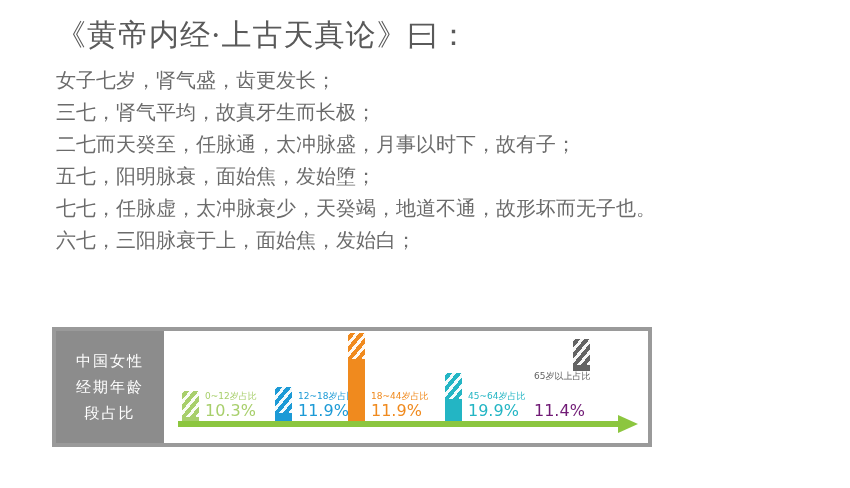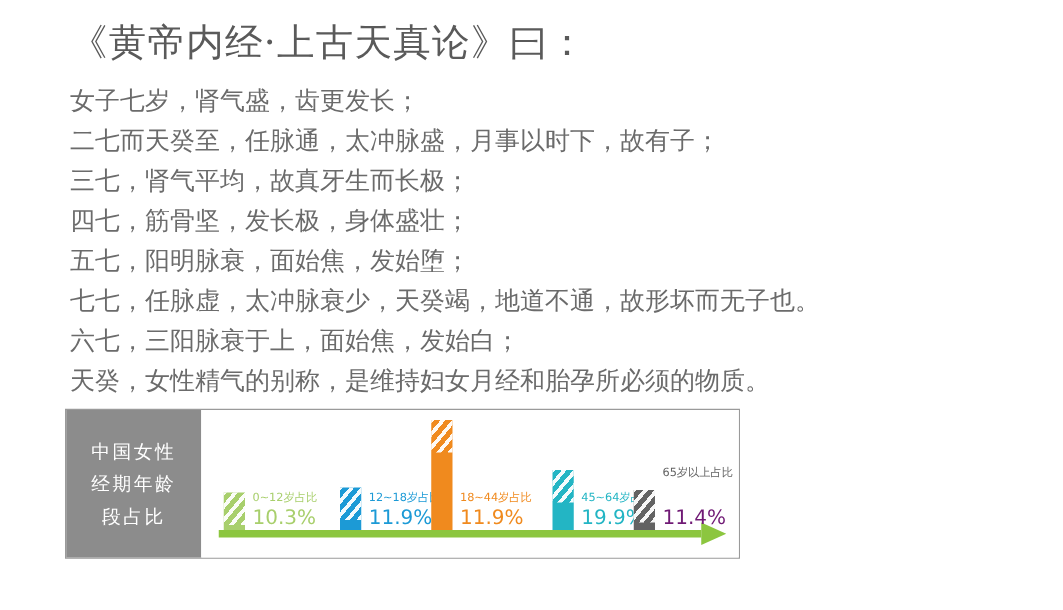--- a/index.html
+++ b/index.html
@@ -41,23 +41,23 @@
     line-height: 32px;
     color: #6b6b6b;
     white-space: nowrap;
   }
 
   
   .chart-panel {
     position: absolute;
     left: 52px;
     top: 327px;
-    width: 540px;
+    width: 600px;
     height: 120px;
-    border: 1px solid #737373;
+    border: 4px solid #737373;
     box-sizing: border-box;
     display: flex;
     background: #ffffff;
   }
   .chart-caption {
     width: 108px;
     flex: 0 0 108px;
     background: #8c8c8c;
     color: #ffffff;
     display: flex;
@@ -143,27 +143,25 @@
     line-height: 18px;
   }
 </style>
 </head>
 <body>
 
 <div class="slide-title">《黄帝内经·上古天真论》曰：</div>
 
 <div class="quote-block">
   <div class="quote-line">女子七岁，肾气盛，齿更发长；</div>
+  <div class="quote-line">三七，肾气平均，故真牙生而长极；</div>
   <div class="quote-line">二七而天癸至，任脉通，太冲脉盛，月事以时下，故有子；</div>
-  <div class="quote-line">三七，肾气平均，故真牙生而长极；</div>
-  <div class="quote-line">四七，筋骨坚，发长极，身体盛壮；</div>
   <div class="quote-line">五七，阳明脉衰，面始焦，发始堕；</div>
   <div class="quote-line">七七，任脉虚，太冲脉衰少，天癸竭，地道不通，故形坏而无子也。</div>
   <div class="quote-line">六七，三阳脉衰于上，面始焦，发始白；</div>
-  <div class="quote-line">天癸，女性精气的别称，是维持妇女月经和胎孕所必须的物质。</div>
 </div>
 
 <div class="chart-panel" style="border-color: rgb(154, 154, 154);">
 
   <div class="chart-caption" style="background: rgb(140, 140, 140);">
     <span class="cap-line">中国女性</span>
     <span class="cap-line">经期年龄</span>
     <span class="cap-line">段占比</span>
   </div>
 
@@ -204,21 +202,21 @@
     <div class="bar-item" id="bar-3" style="left:281px;">
       <div class="bar" style="background: rgb(35, 181, 196); height: 48px;">
           <div class="bar-hatch"></div>
         </div>
       <div class="bar-label">
         <span class="cat-name" style="color: rgb(35, 181, 196);">45~64岁占比</span>
         <span class="cat-value" style="color: rgb(35, 181, 196);">19.9%</span>
       </div>
     </div>
 
-    <div class="bar-item" id="bar-4" style="left:346px;">
+    <div class="bar-item" id="bar-4" style="left:364px;flex-direction:column;">
       <div class="bar" style="background: rgb(99, 99, 99); height: 32px;">
           <div class="bar-hatch"></div>
         </div>
       <div class="bar-label">
         <span class="cat-name" style="color: rgb(99, 99, 99);">65岁以上占比</span>
         <span class="cat-value" style="color: #701a75; margin-top: 20px;">11.4%</span>
       </div>
     </div>
 
   </div>

